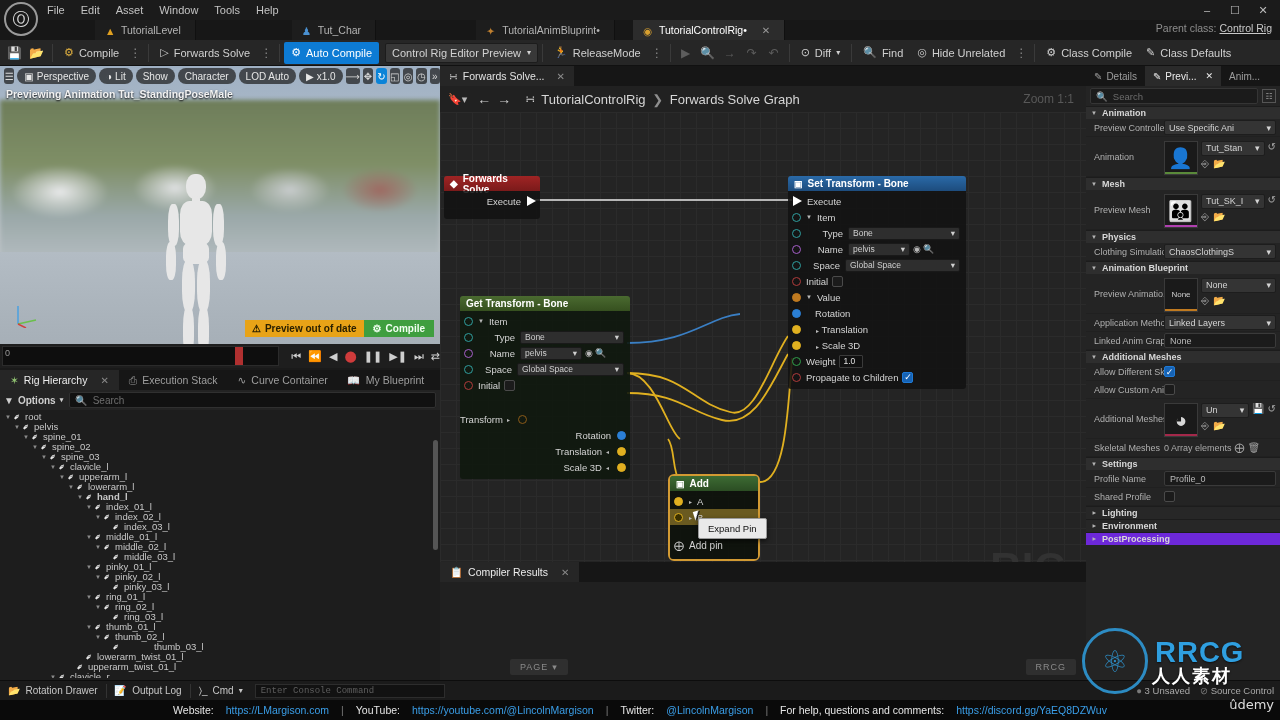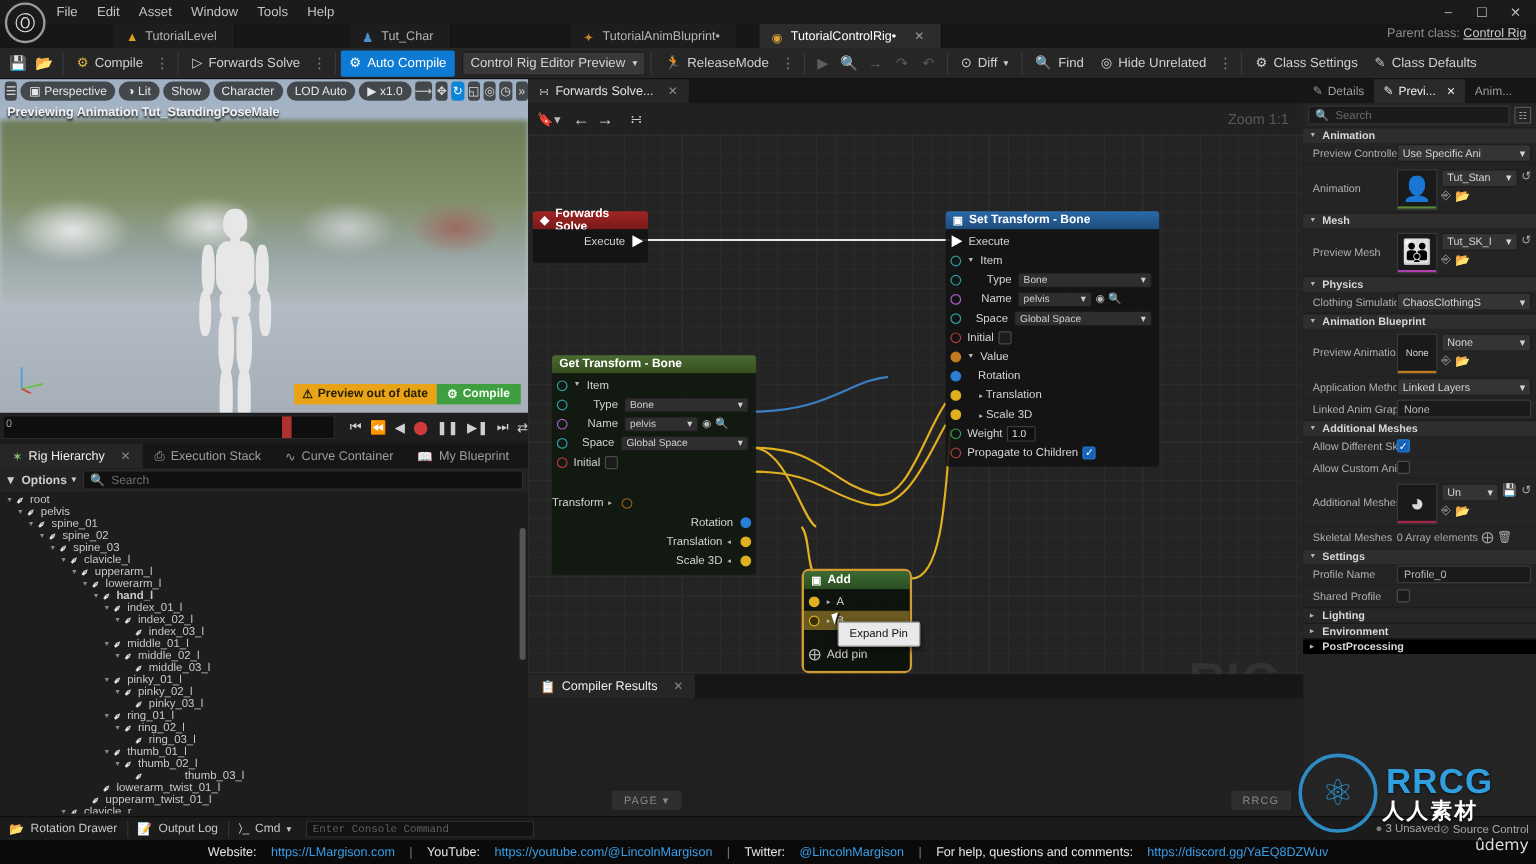--- a/index.html
+++ b/index.html
@@ -384,21 +384,21 @@
     display: flex; align-items: center; gap: 5px; height: 18px; padding: 0 8px;
     font-size: 10px; color: #c7c7c7;
   }
   .sb-sep { width: 1px; height: 14px; background: #333; }
   .console {
     width: 190px; height: 14px; background: #121212; border: 1px solid #2d2d2d;
     display: flex; align-items: center; padding: 0 5px; font-size: 9px;
     color: #5e5e5e; font-family: "Liberation Mono", monospace; margin-left: 4px;
   }
   .sb-right {
-    position: absolute; right: 6px; display: flex; align-items: center; 
+    position: absolute; right: 6px; display: flex; align-items: center; gap: 10px;
     font-size: 9.5px; color: #a8a8a8;
   }
 
   
   .footer {
     position: absolute; left: 0; top: 700px; width: 1280px; height: 20px;
     background: #0a0a0a; display: flex; align-items: center;
     justify-content: center; gap: 12px; font-size: 10.5px; color: #e6e6e6;
   }
   .footer a { color: #3a9ee8; text-decoration: none; }
@@ -525,21 +525,21 @@
       <span>Find</span>
     </div>
     <div class="tb-btn">
       <span>◎</span>
       <span>Hide Unrelated</span>
     </div>
     <div class="tb-dots">⋮</div>
     <div class="tb-sep"></div>
     <div class="tb-btn">
       <span>⚙</span>
-      <span>Class Settings</span>
+      <span>Class Compile</span>
     </div>
     <div class="tb-btn">
       <span>✎</span>
       <span>Class Defaults</span>
     </div>
   </div>
 
   <div class="viewport">
     <div class="vp-blur-bg"></div>
     <div class="vp-ground"></div>
@@ -805,20 +805,25 @@
         <span style="color:#cfcfcf">∺</span>
         <span>Forwards Solve...</span>
         <span class="closex">✕</span>
       </div>
     </div>
     <div class="graph-crumbbar">
       <span style="font-size:11px;color:#b9b9b9">🔖▾</span>
       <span style="font-size:14px;color:#d0d0d0;margin-left:4px">←</span>
       <span style="font-size:14px;color:#d0d0d0">→</span>
       <span style="font-size:12px;color:#cfcfcf;margin-left:8px">∺</span>
+      <span class="crumb">
+        <span>TutorialControlRig</span>
+        <span class="sep">❯</span>
+        <span>Forwards Solve Graph</span>
+      </span>
       <span class="zoomlbl">Zoom 1:1</span>
     </div>
 
     <div class="canvas">
 
       <svg width="646" height="450" style="position:absolute;left:0;top:0">
         <path d="M 92,88 L 352,88" stroke="#e8e8e8" stroke-width="1.6" fill="none"></path>
         <path d="M 187,231 C 250,231 268,205 300,202" stroke="#3a7fc4" stroke-width="1.8" fill="none"></path>
         <path d="M 187,261 C 245,261 250,290 290,300 C 315,308 330,250 348,224" stroke="#e0b020" stroke-width="1.8" fill="none"></path>
         <path d="M 187,281 C 240,281 248,300 282,308 C 315,316 332,270 348,242" stroke="#e0b020" stroke-width="1.8" fill="none"></path>
@@ -1235,21 +1240,21 @@
     </div>
 
     <div class="cat" style="background:#272727">
       <span class="tri" style="transform:rotate(-90deg)">▼</span>
       <span>Lighting</span>
     </div>
     <div class="cat" style="background:#272727">
       <span class="tri" style="transform:rotate(-90deg)">▼</span>
       <span>Environment</span>
     </div>
-    <div class="cat" style="background:#000000">
+    <div class="cat" style="background:#6d28d9">
       <span class="tri" style="transform:rotate(-90deg)">▼</span>
       <span>PostProcessing</span>
     </div>
   </div>
 
   <div class="statusbar">
     <div class="sb-btn">
       <span>📂</span>
       <span>Rotation Drawer</span>
     </div>

